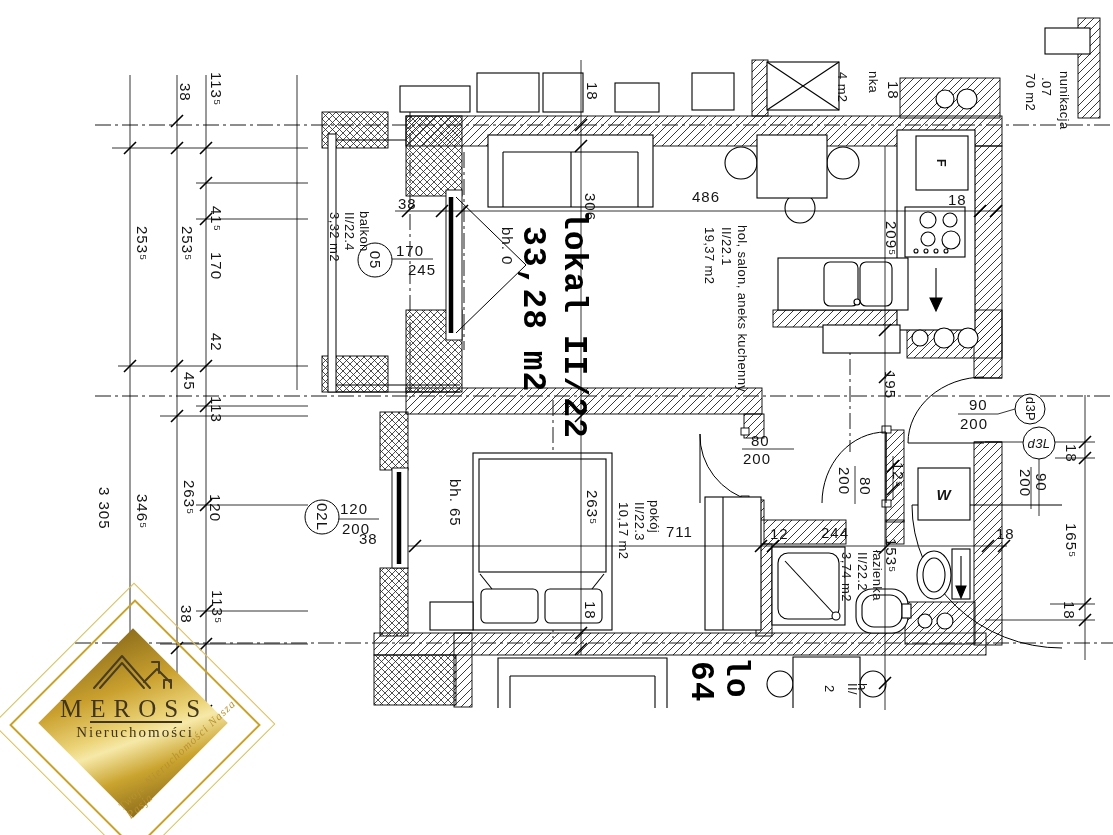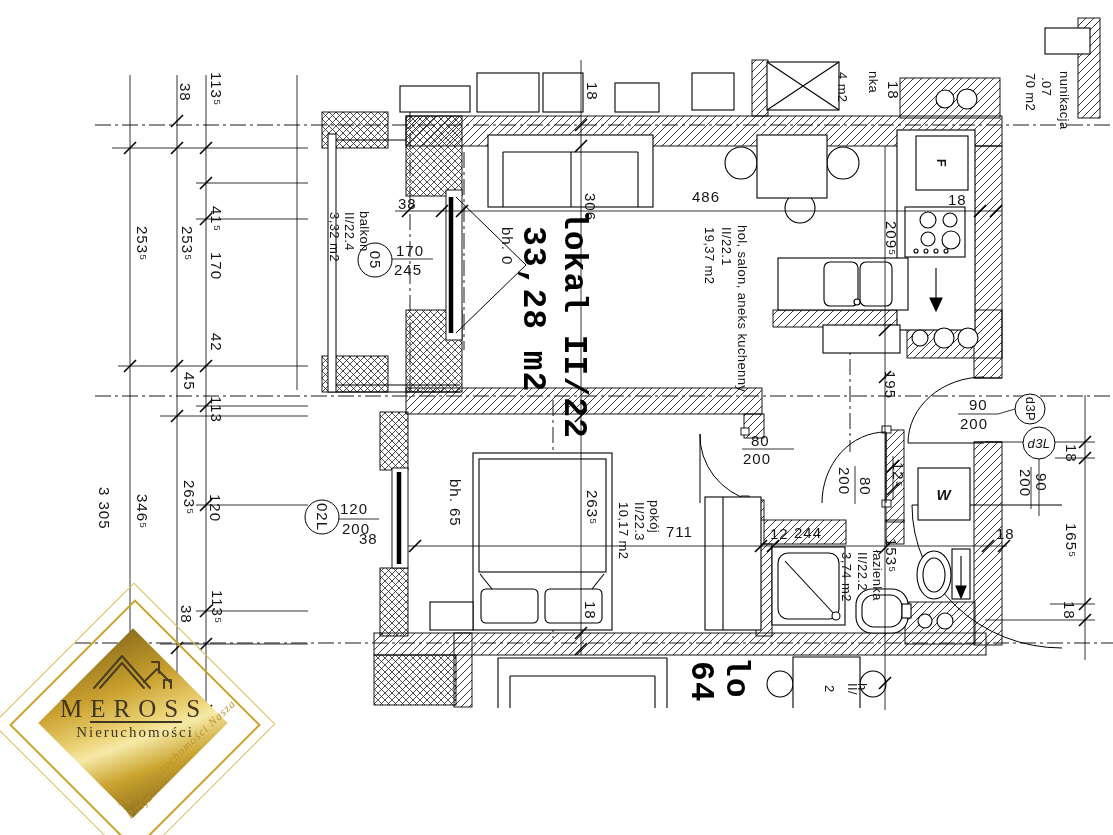--- a/index.html
+++ b/index.html
@@ -338,21 +338,21 @@
 <div class="lbl" style="left:692px;top:189px">486</div>
 <div class="lbl v" style="left:899px;top:221px">209⁵</div>
 <div class="lbl" style="left:948px;top:192px">18</div>
 <div class="lbl v" style="left:901px;top:81px">18</div>
 
 <div class="lbl v small" style="left:371px;top:211px">balkon</div>
 <div class="lbl v small" style="left:356px;top:212px">II/22.4</div>
 <div class="lbl v small" style="left:341px;top:212px">3,32 m2</div>
 <div class="lbl ctrv" style="left:375px;top:260px">05</div>
 <div class="lbl" style="left:396px;top:243px">170</div>
-<div class="lbl" style="left:394px;top:262px">245</div>
+<div class="lbl" style="left:408px;top:262px">245</div>
 
 <div class="lbl v big" style="left:590px;top:210px">lokal II/22</div>
 <div class="lbl v big" style="left:549px;top:226px">33,28 m2</div>
 
 <div class="lbl v small" style="left:749px;top:225px">hol, salon, aneks kuchenny</div>
 <div class="lbl v small" style="left:733px;top:227px">II/22.1</div>
 <div class="lbl v small" style="left:716px;top:227px">19,37 m2</div>
 
 <div class="lbl v small" style="left:1071px;top:71px">nunikacja</div>
 <div class="lbl v small" style="left:1053px;top:77px">.07</div>
@@ -371,21 +371,21 @@
 <div class="lbl v" style="left:873px;top:477px">80</div>
 <div class="lbl" style="left:751px;top:433px">80</div>
 <div class="lbl" style="left:743px;top:451px">200</div>
 <div class="lbl v" style="left:1049px;top:473px">90</div>
 <div class="lbl v" style="left:1033px;top:469px">200</div>
 <div class="lbl v" style="left:1079px;top:444px">18</div>
 <div class="lbl v" style="left:1079px;top:523px">165⁵</div>
 <div class="lbl v" style="left:1077px;top:601px">18</div>
 
 <div class="lbl" style="left:770px;top:526px">12</div>
-<div class="lbl" style="left:794px;top:525px">244</div>
+<div class="lbl" style="left:821px;top:525px">244</div>
 <div class="lbl" style="left:996px;top:526px">18</div>
 <div class="lbl v" style="left:899px;top:538px">153⁵</div>
 
 <div class="lbl" style="left:666px;top:524px">711</div>
 <div class="lbl v" style="left:600px;top:490px">263⁵</div>
 <div class="lbl v" style="left:598px;top:601px">18</div>
 <div class="lbl v" style="left:463px;top:479px">bh. 65</div>
 <div class="lbl v" style="left:515px;top:227px">bh. 0</div>
 <div class="lbl ctrv" style="left:322px;top:517px">02L</div>
 <div class="lbl" style="left:340px;top:501px">120</div>

